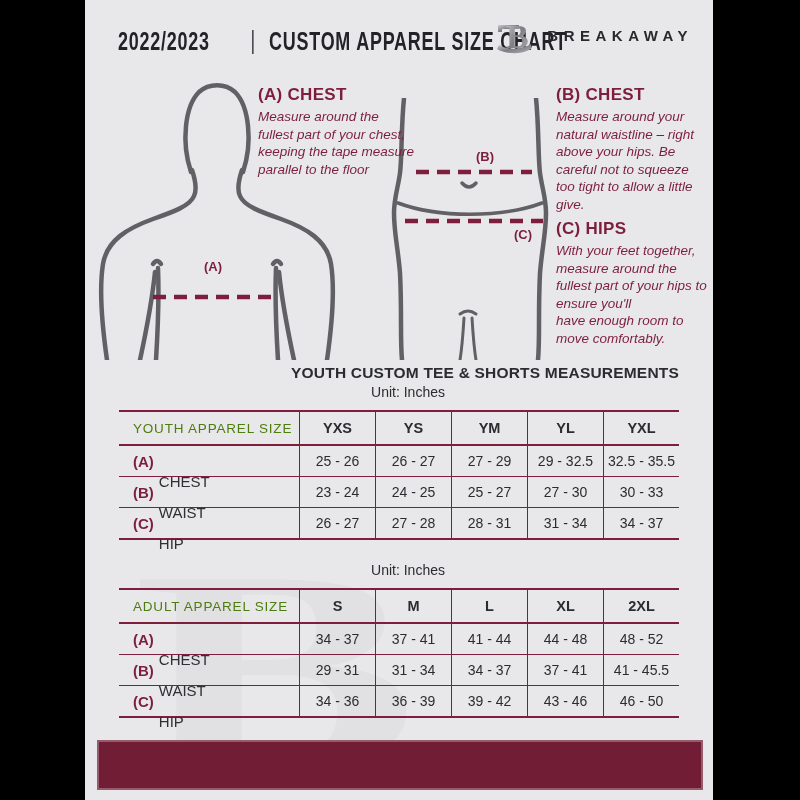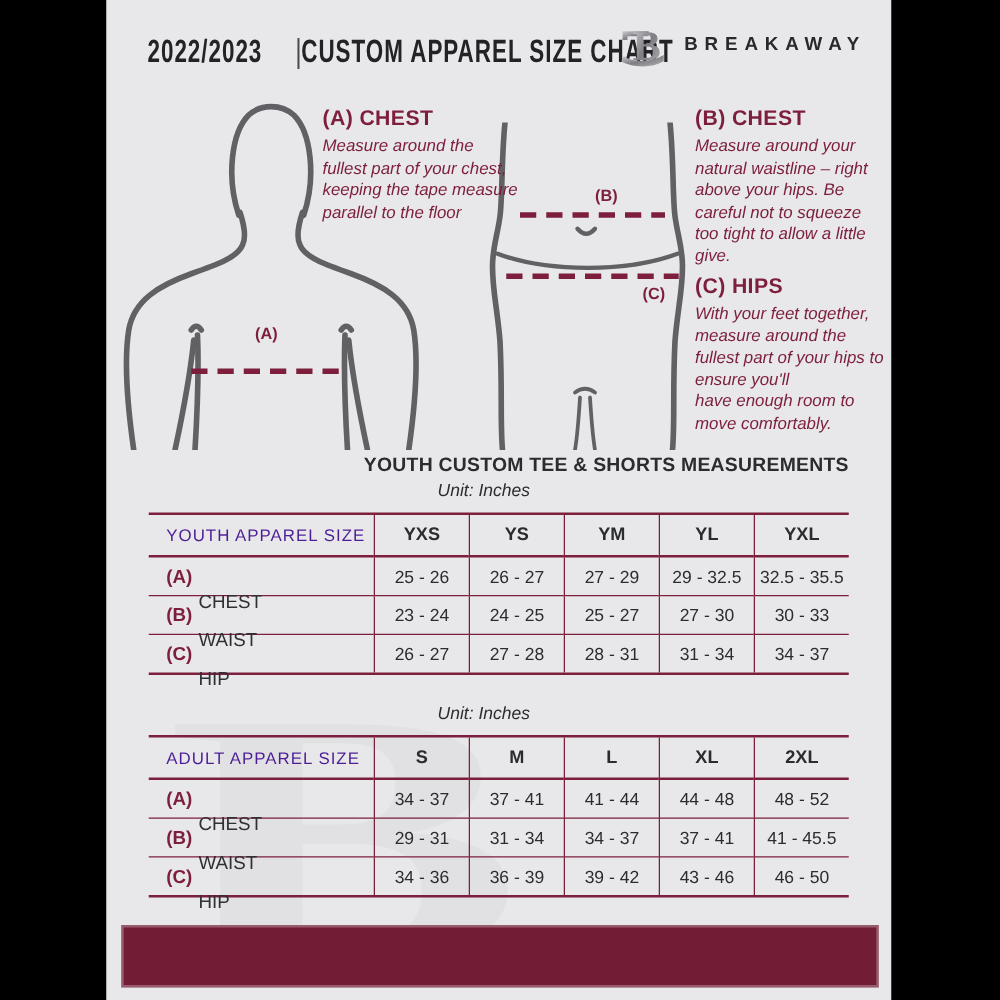--- a/index.html
+++ b/index.html
@@ -5,48 +5,48 @@
   html,body{margin:0;padding:0;}
   body{
     width:800px;height:800px;position:relative;background:#000;
     font-family:"Liberation Sans",sans-serif;overflow:hidden;
   }
   .page{
     position:absolute;left:85px;top:0;width:628px;height:800px;
     background:#e8e8ea;overflow:hidden;
   }
   
-  .hdr{position:absolute;left:33px;top:26px;height:30px;display:flex;align-items:center;z-index:3;}
+  .hdr{position:absolute;left:33px;top:26px;height:30px;display:flex;align-items:center;gap:14px;z-index:3;}
   .hdr .cond{display:inline-block;transform:scale(0.78,1.12);transform-origin:left center;
     font-weight:bold;font-size:23px;letter-spacing:1px;color:#232327;white-space:nowrap;}
   .hdr .pipe{font-size:22px;color:#4a4a4e;font-weight:normal;transform:scale(0.9,1.2);}
   .brandbox{position:absolute;right:20px;top:12px;display:flex;align-items:center;gap:10px;z-index:3;}
   .brand{font-weight:bold;font-size:15px;letter-spacing:5.5px;color:#29292c;}
   
   .sec-h{position:absolute;font-weight:bold;font-size:17px;letter-spacing:0.3px;color:#7c1e3c;z-index:2;}
   .sec-p{position:absolute;font-style:italic;font-size:13.5px;line-height:17.5px;color:#7c1e3c;
     white-space:pre-line;z-index:2;}
   
   .fig{position:absolute;z-index:1;}
   .marker{position:absolute;font-weight:bold;font-size:13px;color:#7c1e3c;z-index:2;}
   
   .tbl-title{position:absolute;width:560px;left:34px;text-align:right;font-weight:bold;
     font-size:15.5px;letter-spacing:0.2px;color:#2b2c2f;z-index:2;}
-  .tbl-unit{position:absolute;width:560px;left:22px;text-align:center;font-style:italic;
+  .tbl-unit{position:absolute;width:560px;left:43px;text-align:center;
     font-size:14px;color:#2b2c2f;z-index:2;}
   .sizetable{
     position:absolute;left:34px;width:560px;display:grid;
     grid-template-columns:180px repeat(5,76px);
     border-top:2px solid #7c1e3c;border-bottom:2px solid #7c1e3c;z-index:2;
   }
   .cell{display:flex;align-items:center;justify-content:center;height:30px;
     font-size:14px;color:#2b2c2f;}
   .cell.hd{height:32px;font-weight:bold;font-size:14.5px;border-bottom:2px solid #7c1e3c;}
   .cell.lab{justify-content:flex-start;padding-left:14px;}
-  .cell.sizelab{font-weight:normal;font-size:13.5px;letter-spacing:0.8px;color:#4c1d95;}
+  .cell.sizelab{font-weight:normal;font-size:13.5px;letter-spacing:0.8px;color:#4d7c0f;}
   .cell.vline{border-left:1.5px solid #7c1e3c;}
   .cell.rsep{border-bottom:1.5px solid #7c1e3c;}
   .rowlab{font-size:15px;color:#2f3033;margin-top:40px;}
   .rowmark{font-weight:bold;color:#7c1e3c;margin-right:5px;font-size:15px;}
   
   .watermark{position:absolute;left:48px;top:528px;font-size:285px;font-weight:bold;
     color:#dddde0;opacity:0.6;z-index:0;transform:scaleX(1.5);transform-origin:left top;
     font-family:"Liberation Serif",serif;line-height:1;}
   .footer-bar{position:absolute;left:12px;top:740px;width:606px;height:50px;
     background:#701d35;border:2px solid rgba(255,255,255,0.28);box-sizing:border-box;z-index:2;}

